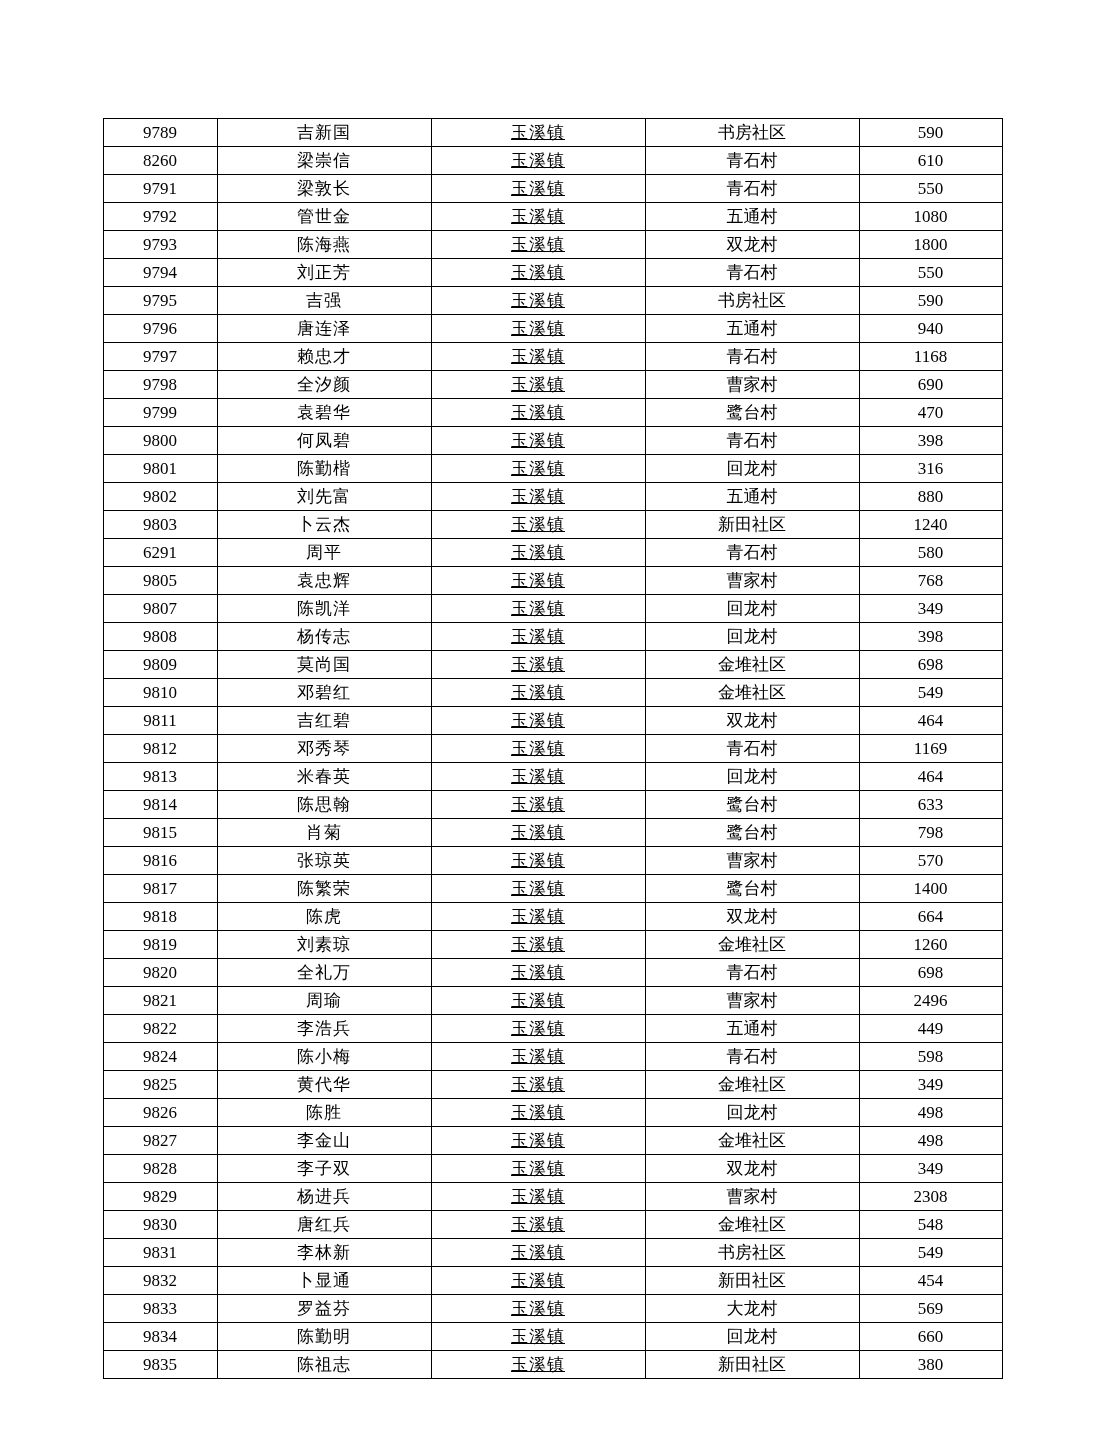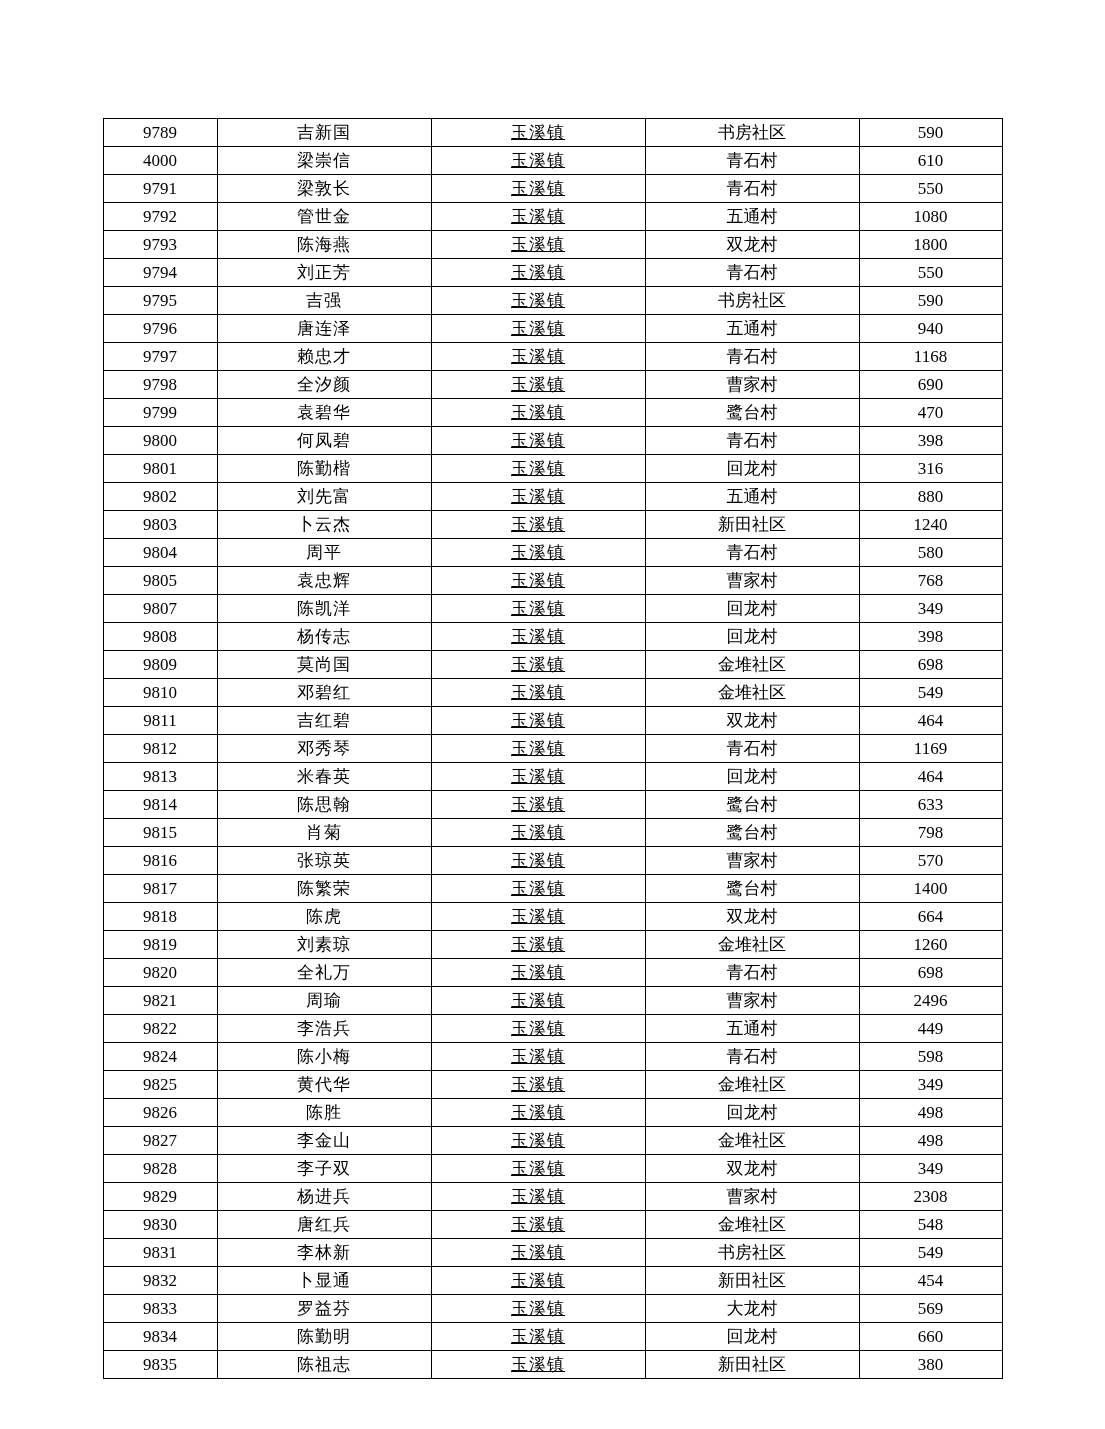--- a/index.html
+++ b/index.html
@@ -61,21 +61,21 @@
     </colgroup>
     <tbody>
         <tr>
           <td class="cell-id">9789</td>
           <td class="cell-name">吉新国</td>
           <td class="cell-town">玉溪镇</td>
           <td class="cell-village">书房社区</td>
           <td class="cell-amt">590</td>
         </tr>
         <tr>
-          <td class="cell-id">4000</td>
+          <td class="cell-id">8260</td>
           <td class="cell-name">梁崇信</td>
           <td class="cell-town">玉溪镇</td>
           <td class="cell-village">青石村</td>
           <td class="cell-amt">610</td>
         </tr>
         <tr>
           <td class="cell-id">9791</td>
           <td class="cell-name">梁敦长</td>
           <td class="cell-town">玉溪镇</td>
           <td class="cell-village">青石村</td>
@@ -159,21 +159,21 @@
           <td class="cell-amt">880</td>
         </tr>
         <tr>
           <td class="cell-id">9803</td>
           <td class="cell-name">卜云杰</td>
           <td class="cell-town">玉溪镇</td>
           <td class="cell-village">新田社区</td>
           <td class="cell-amt">1240</td>
         </tr>
         <tr>
-          <td class="cell-id">9804</td>
+          <td class="cell-id">6291</td>
           <td class="cell-name">周平</td>
           <td class="cell-town">玉溪镇</td>
           <td class="cell-village">青石村</td>
           <td class="cell-amt">580</td>
         </tr>
         <tr>
           <td class="cell-id">9805</td>
           <td class="cell-name">袁忠辉</td>
           <td class="cell-town">玉溪镇</td>
           <td class="cell-village">曹家村</td>

